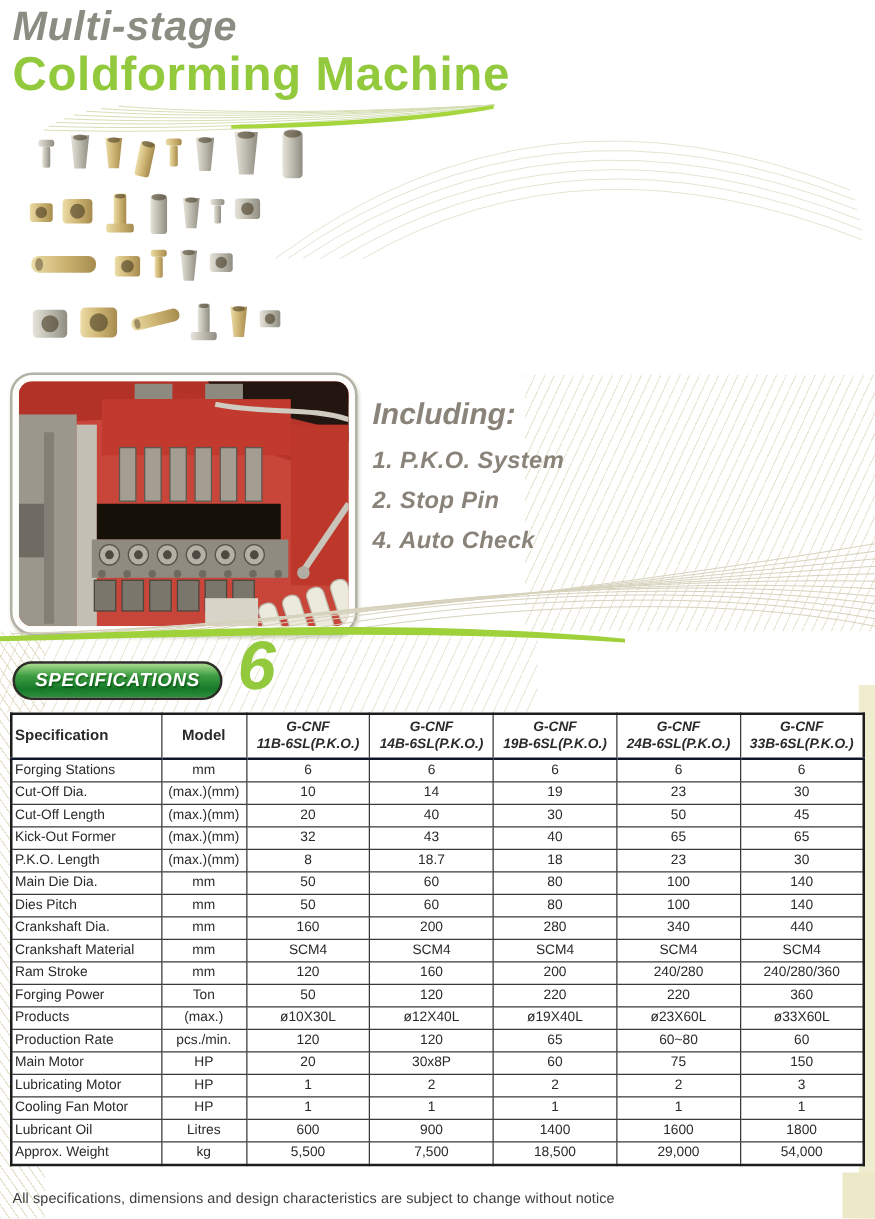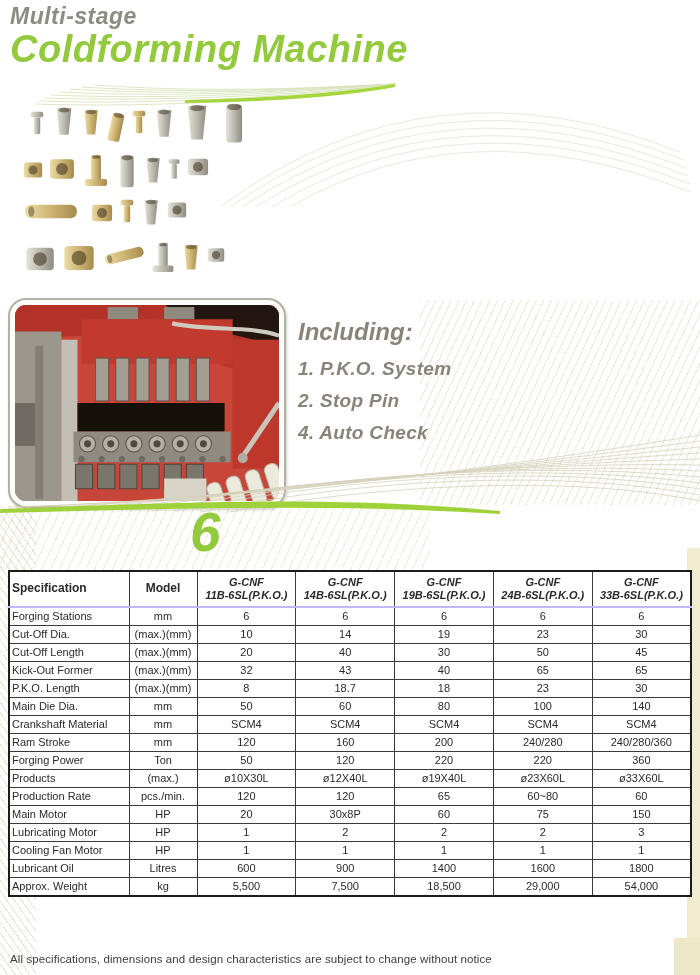--- a/index.html
+++ b/index.html
@@ -12,22 +12,22 @@
   .hatch-mid{left:420px;top:300px;width:280px;height:205px;
     background:repeating-linear-gradient(115deg,rgba(213,205,172,.45) 0 1px,transparent 1px 7px);}
   .hatch-left{left:0;top:505px;width:36px;height:470px;
     background:repeating-linear-gradient(55deg,rgba(210,200,160,.5) 0 1px,transparent 1px 6px);}
   .hatch-badge{left:0;top:506px;width:430px;height:64px;
     background:repeating-linear-gradient(115deg,rgba(213,205,172,.4) 0 1px,transparent 1px 8px);}
   .scan-edge-right{position:absolute;right:0;top:548px;width:13px;height:427px;background:#efecd0;}
   .scan-edge-corner{position:absolute;right:0;top:938px;width:26px;height:37px;background:#ece8c8;}
   
   .title-block{position:absolute;left:10px;top:4px;line-height:1.05;}
-  .title1{font-size:23px;font-weight:bold;font-style:italic;color:#8b8c82;letter-spacing:.5px;}
-  .title2{font-size:38px;font-weight:bold;font-style:italic;color:#93c93c;letter-spacing:.5px;margin-top:2px;}
+  .title1{font-size:33px;font-weight:bold;font-style:italic;color:#8b8c82;letter-spacing:.5px;}
+  .title2{font-size:38px;font-weight:bold;color:#93c93c;letter-spacing:.5px;margin-top:2px;}
   .deco{position:absolute;pointer-events:none;}
   
   .parts-photo{position:absolute;left:15px;top:98px;width:320px;height:188px;}
   .machine-frame{position:absolute;left:8px;top:298px;width:278px;height:210px;
     background:#fdfdfb;border:2px solid #b3b0a5;border-radius:18px;padding:5px;box-sizing:border-box;
     box-shadow:1px 2px 3px rgba(120,130,80,.35);}
   .machine-inner{width:100%;height:100%;border-radius:11px;overflow:hidden;}
   
   .including{position:absolute;left:298px;top:318px;width:330px;color:#8a8379;
     font-style:italic;font-weight:bold;}
@@ -43,21 +43,21 @@
     color:#93c93c;line-height:1;}
   .spec-heading{position:absolute;left:234px;top:510px;color:#8b8c82;font-weight:bold;font-style:italic;
     line-height:27px;font-size:25px;letter-spacing:.2px;white-space:nowrap;}
   
   .table-wrap{position:absolute;left:8px;top:570px;width:684px;}
   table.spec{border-collapse:collapse;width:100%;table-layout:fixed;background:#ffffff;
     border:2px solid #1c1c1c;font-size:11px;color:#2a2a2a;}
   table.spec col.c-spec{width:120px;} table.spec col.c-model{width:68px;}
   table.spec th,table.spec td{border:1px solid #3a3a3a;padding:0 2px;height:17px;line-height:1.15;
     overflow:hidden;white-space:nowrap;}
-  table.spec thead th{height:34px;border-bottom:2px solid #c4b5fd;font-weight:bold;}
+  table.spec thead th{height:34px;border-bottom:2px solid #0f172a;font-weight:bold;}
   th.th-spec{text-align:left;padding-left:8px;font-size:12px;}
   th.th-model{text-align:center;font-size:12px;}
   th.th-gcnf{text-align:center;font-style:italic;font-size:11px;margin-top:40px;}
   td.td-spec{text-align:left;padding-left:6px;}
   td.td-unit,td.td-val{text-align:center;}
   
   .footer-note{position:absolute;left:10px;top:953px;font-size:11.5px;color:#3c3c3c;letter-spacing:.1px;}
 </style>
 </head>
 <body>
@@ -255,20 +255,23 @@
       <path d="M110,85 C260,64 480,34 700,46"></path>
       <path d="M130,85 C270,62 490,32 700,52"></path>
       <path d="M152,86 C280,62 500,32 700,58"></path>
       <path d="M176,86 C294,62 510,34 700,64"></path>
       <path d="M202,87 C310,64 520,38 700,70"></path>
       <path d="M230,87 C330,68 540,44 700,76"></path>
     </g>
     <path d="M0,84 C160,78 330,70 500,86 L500,89 C330,78 160,84 0,88 Z" fill="#9fd23a"></path>
   </svg>
 
+  <div class="spec-badge">
+    <span>SPECIFICATIONS</span>
+  </div>
   <div class="big-six">6</div>
 
   <div class="table-wrap">
     <table class="spec">
       <colgroup>
         <col class="c-spec">
           <col class="c-model">
           <col>
           <col>
           <col>
@@ -350,20 +353,38 @@
           <tr>
             <td class="td-spec">Main Die Dia.</td>
             <td class="td-unit">mm</td>
             <td class="td-val">50</td>
             <td class="td-val">60</td>
             <td class="td-val">80</td>
             <td class="td-val">100</td>
             <td class="td-val">140</td>
           </tr>
           <tr>
+            <td class="td-spec">Dies Pitch</td>
+            <td class="td-unit">mm</td>
+            <td class="td-val">50</td>
+            <td class="td-val">60</td>
+            <td class="td-val">80</td>
+            <td class="td-val">100</td>
+            <td class="td-val">140</td>
+          </tr>
+          <tr>
+            <td class="td-spec">Crankshaft Dia.</td>
+            <td class="td-unit">mm</td>
+            <td class="td-val">160</td>
+            <td class="td-val">200</td>
+            <td class="td-val">280</td>
+            <td class="td-val">340</td>
+            <td class="td-val">440</td>
+          </tr>
+          <tr>
             <td class="td-spec">Crankshaft Material</td>
             <td class="td-unit">mm</td>
             <td class="td-val">SCM4</td>
             <td class="td-val">SCM4</td>
             <td class="td-val">SCM4</td>
             <td class="td-val">SCM4</td>
             <td class="td-val">SCM4</td>
           </tr>
           <tr>
             <td class="td-spec">Ram Stroke</td>

